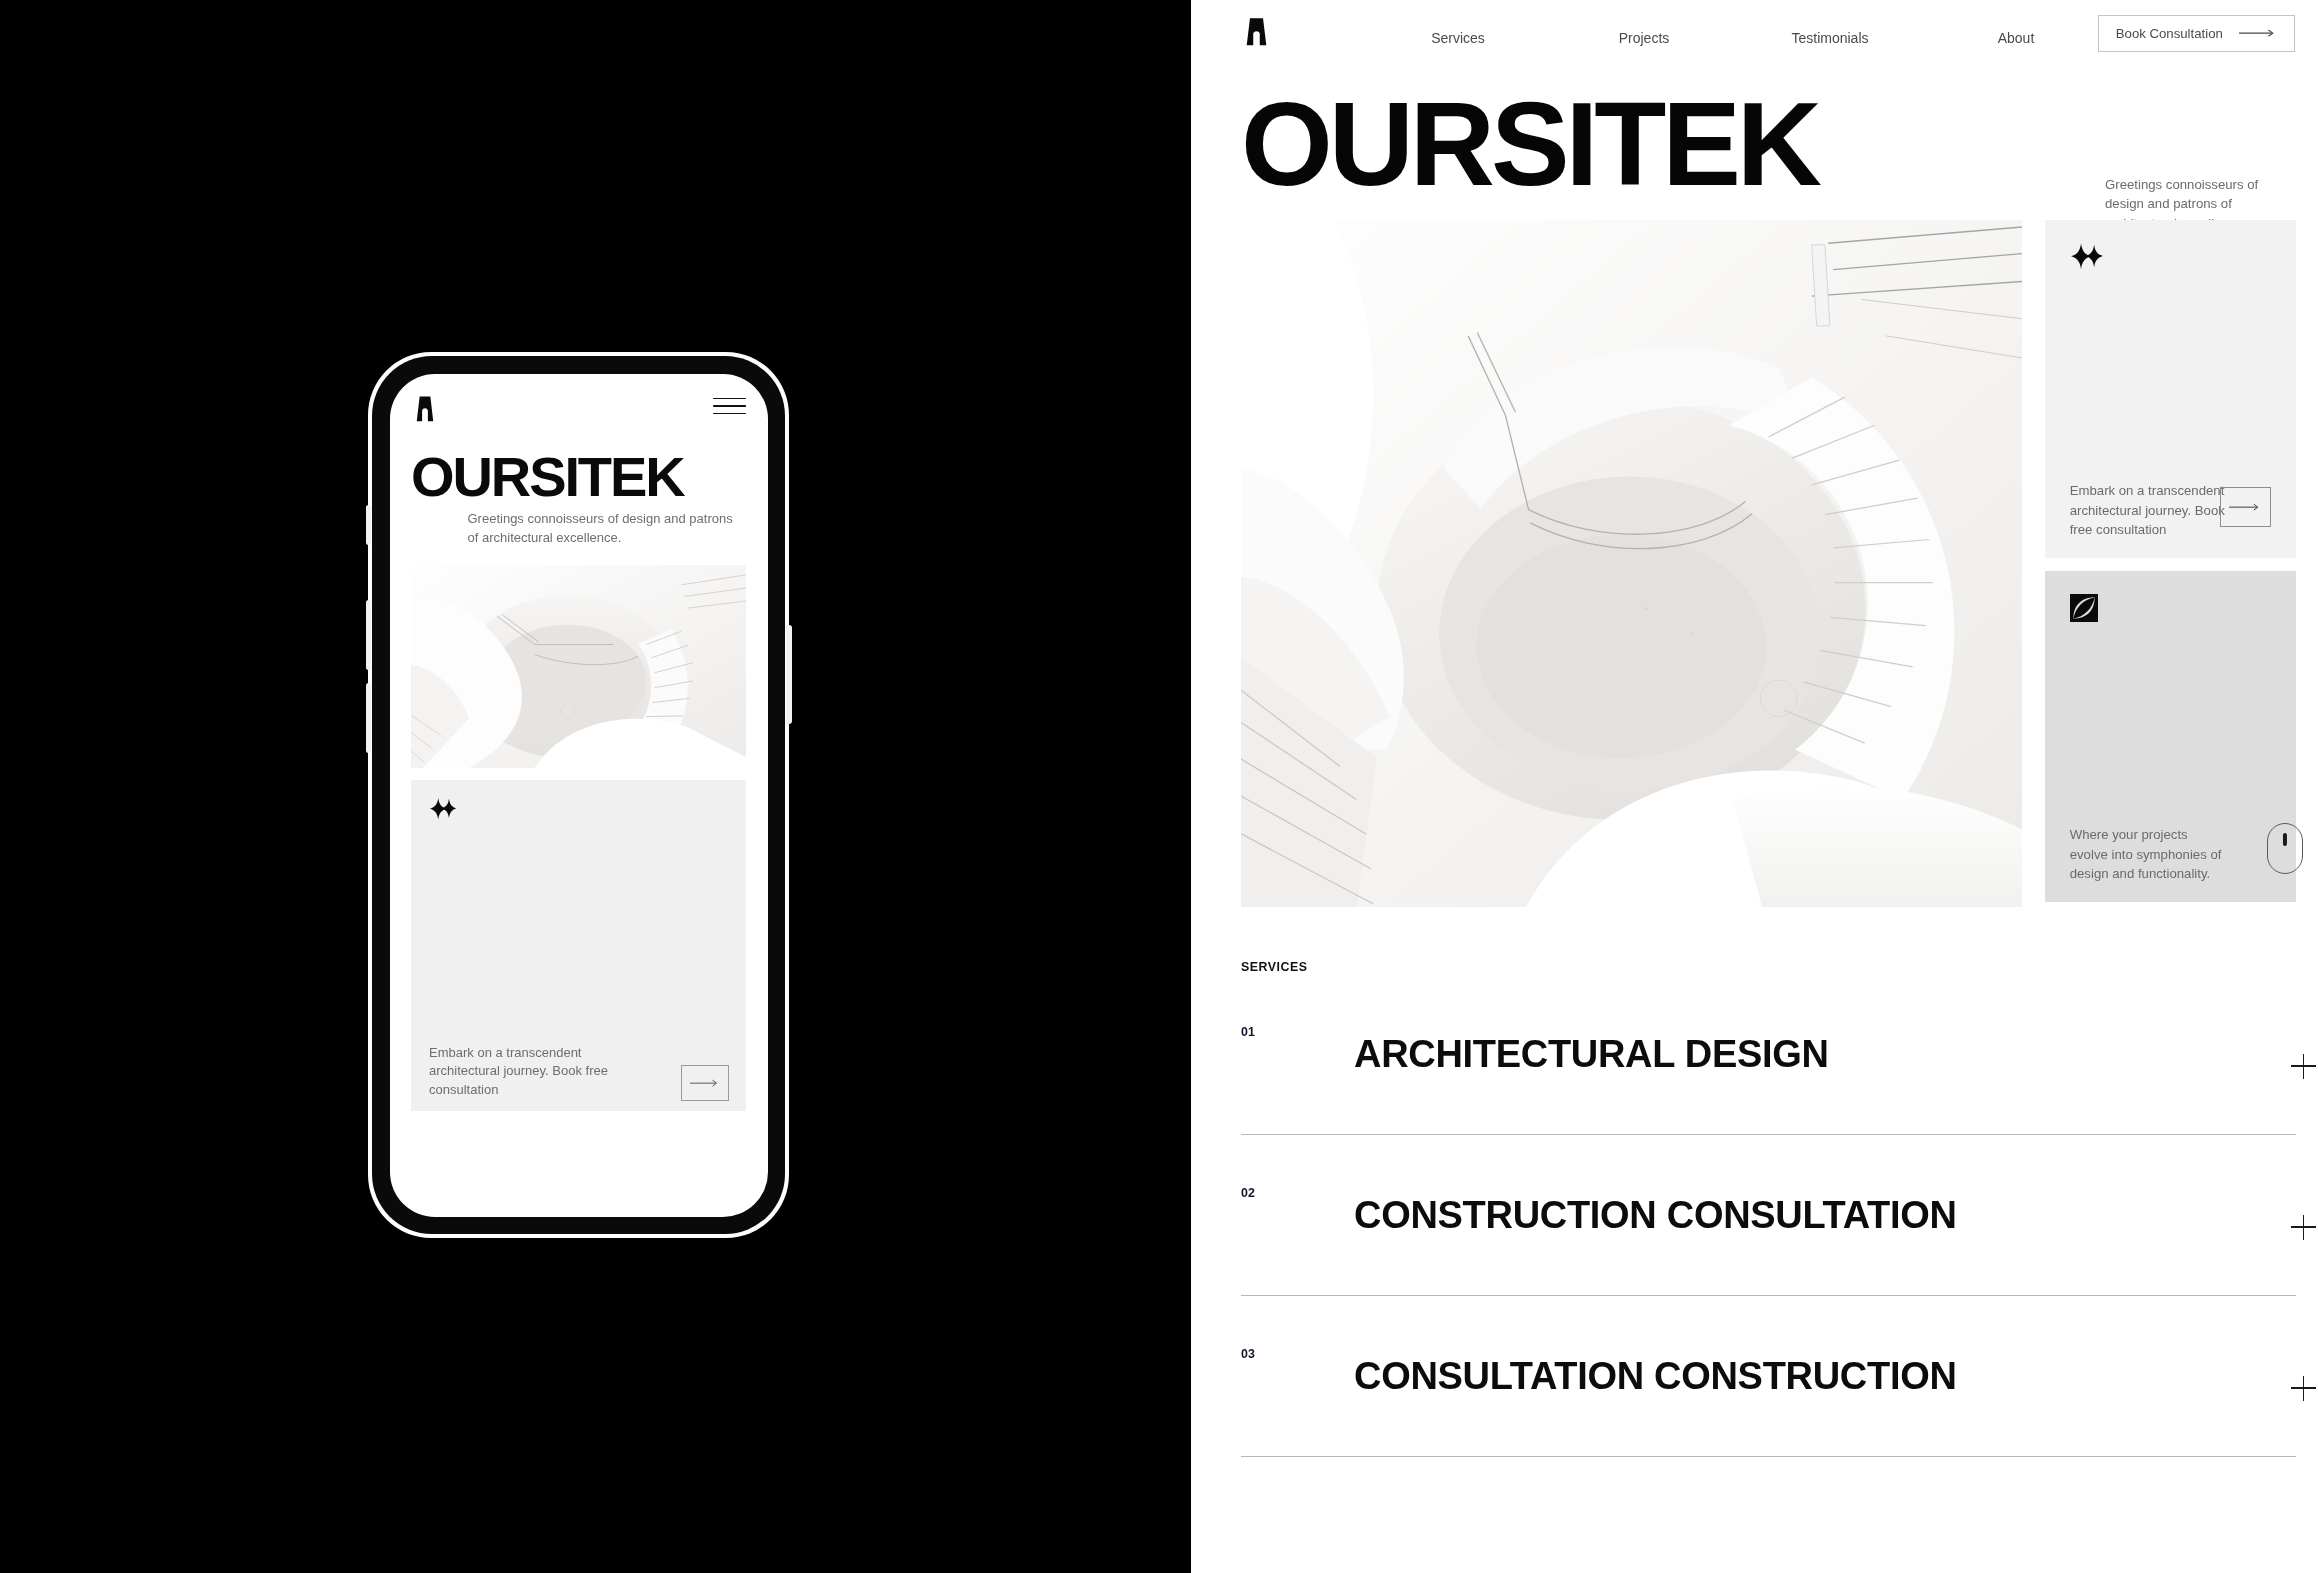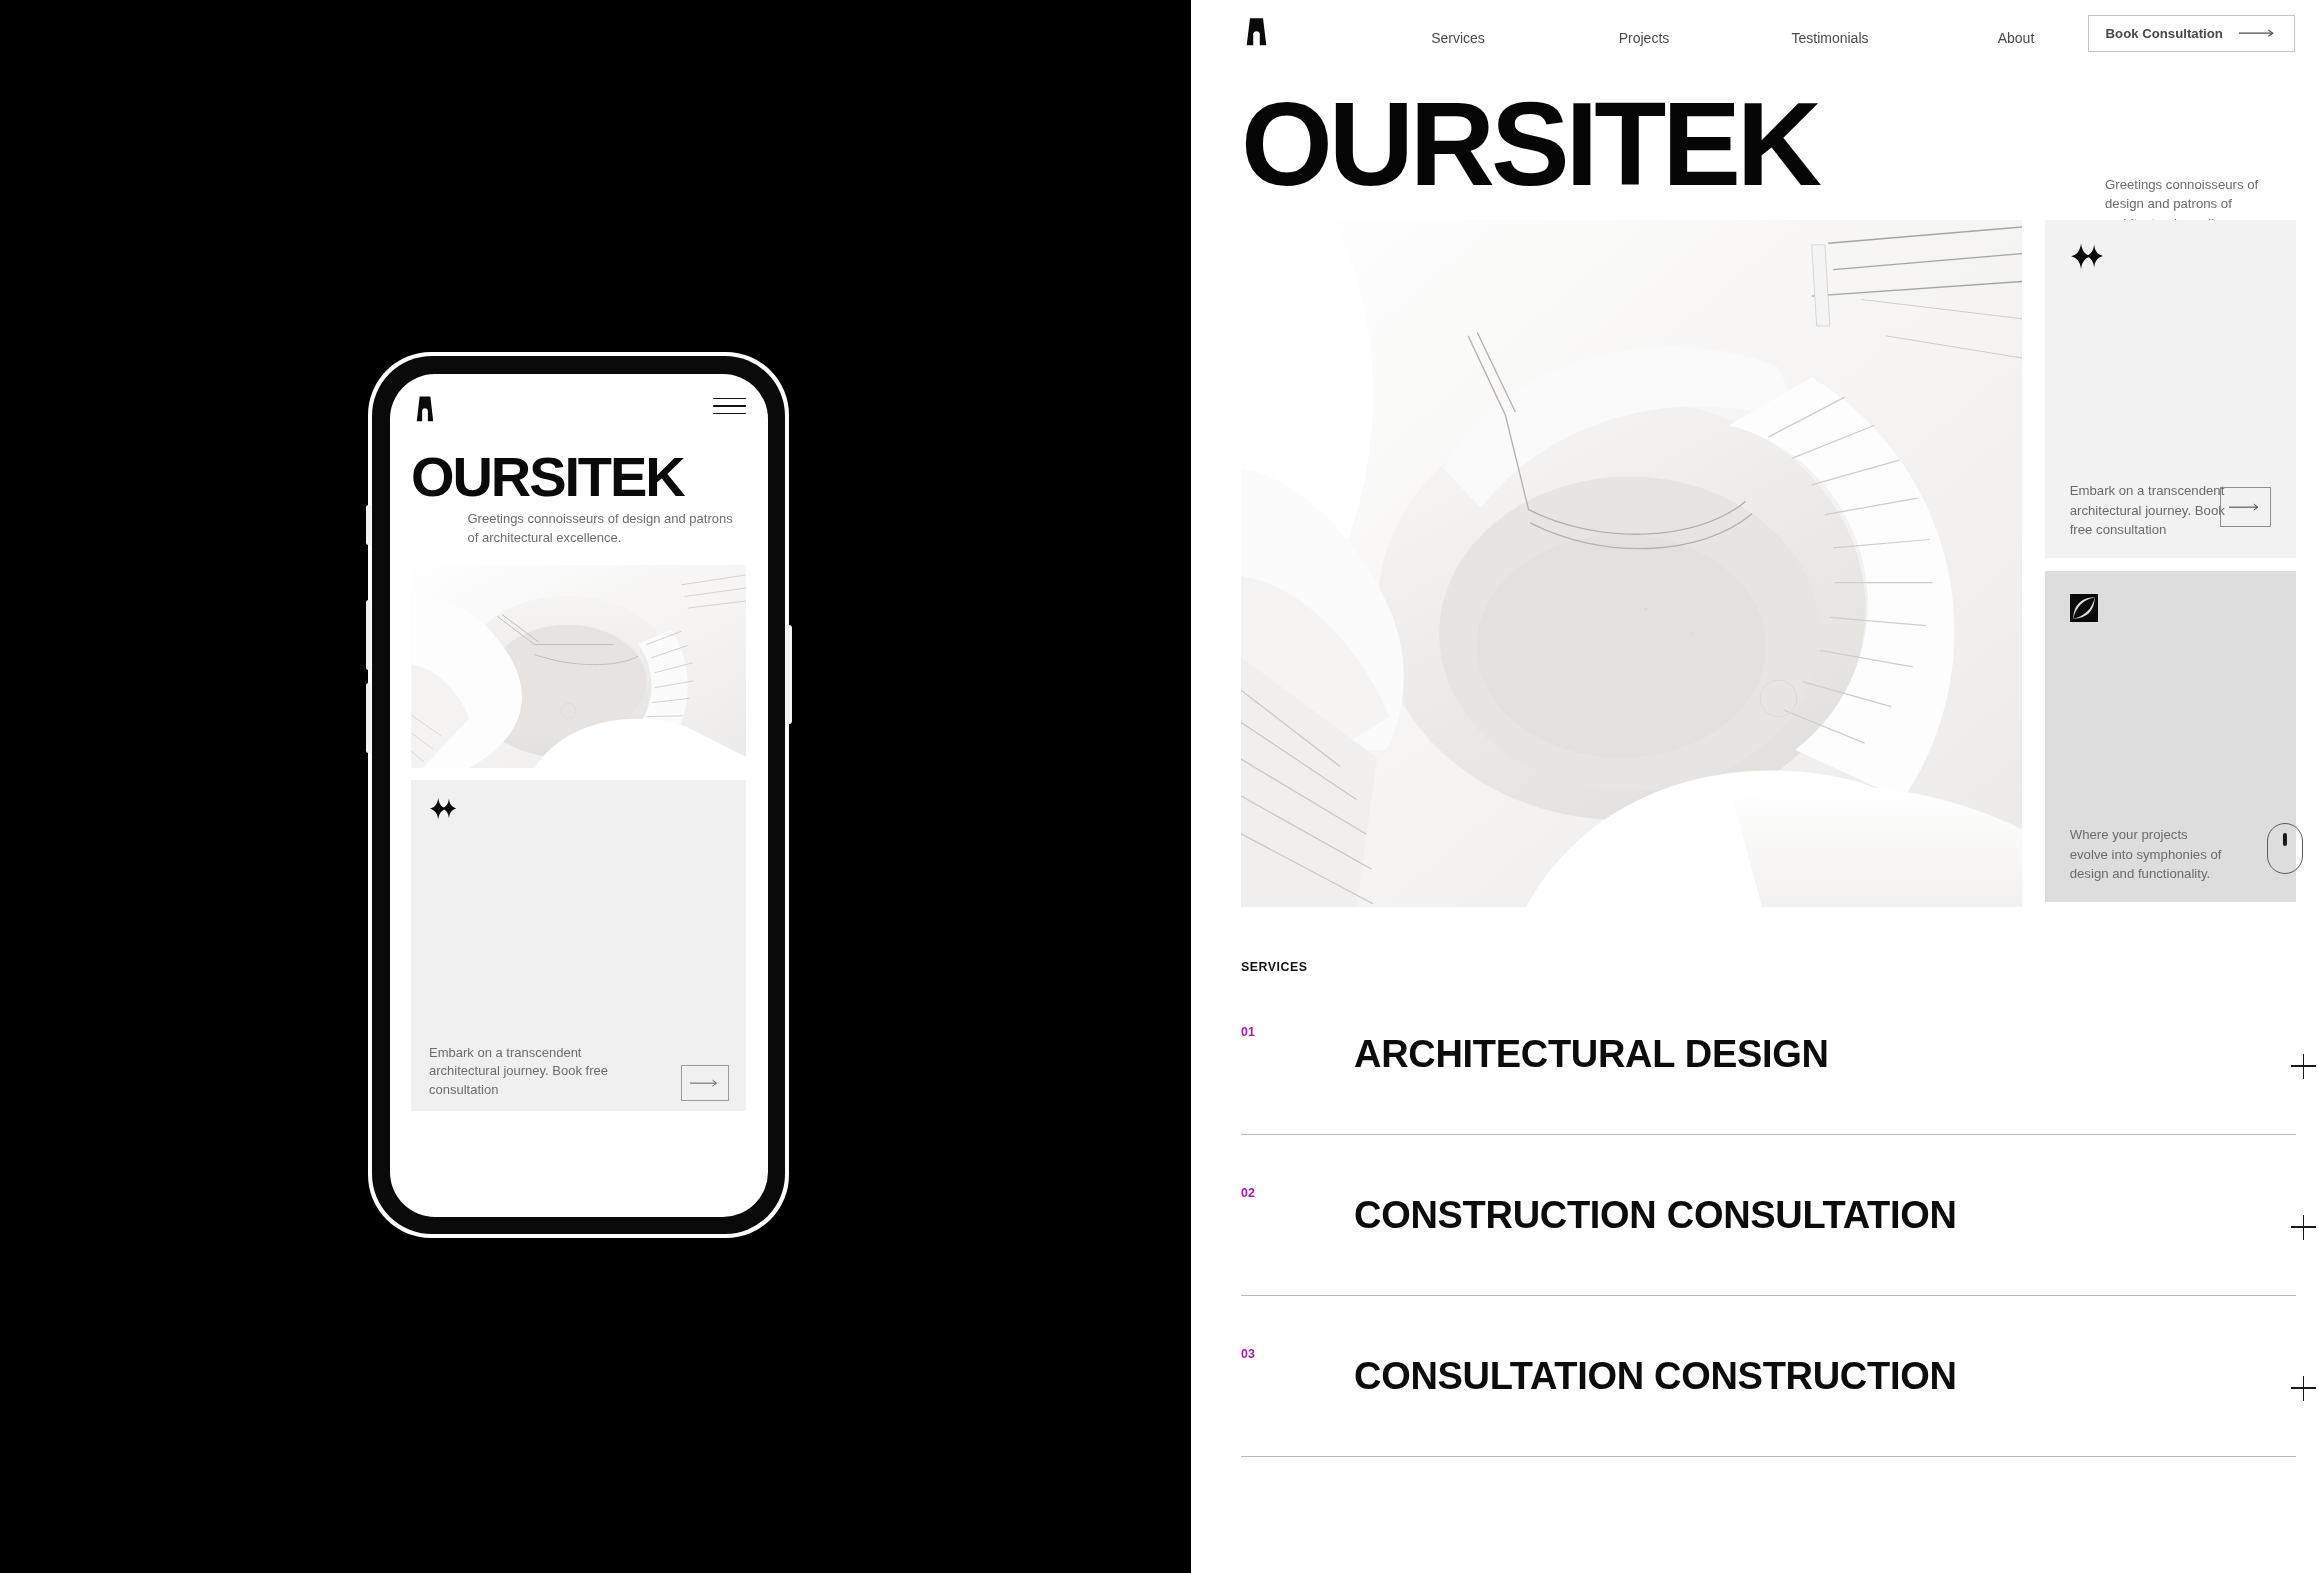--- a/index.html
+++ b/index.html
@@ -100,21 +100,21 @@
     display:flex; align-items:center; gap:0;
   }
   .nav-links a {
     font-size:14px; color:#4a4a4a; text-decoration:none; white-space:nowrap;
     display:block; width:186px; text-align:center;
   }
   .nav-cta {
     position:absolute; right:51px; top:15px;
     border:0.8px solid #c4c4c4; height:37px;
     display:flex; align-items:center; gap:16.6px;
-    padding:0 16.6px; background:#fff;font-weight:bold;
+    padding:0 16.6px; background:#fff;
   }
   .nav-cta span { font-size:13.2px; color:#4a4a4a; white-space:nowrap; }
   .arrow-long { display:block; }
 
   .hero {
     position:relative; padding:0 50px 0 50px;
   }
   .hero-title {
     font-size:118px; line-height:0.95; font-weight:700; letter-spacing:-4.1px;
     color:#060606; margin-top:11.6px; white-space:nowrap;
@@ -161,21 +161,21 @@
   .services-label {
     font-size:12.4px; font-weight:700; letter-spacing:0.5px; color:#111;
   }
   .svc-row {
     position:relative; height:161px; border-bottom:1.2px solid #b9b9b9;
     display:flex; align-items:center;
   }
   .svc-row:first-of-type { margin-top:28px; }
   .svc-num {
     position:absolute; left:0; top:51px;
-    font-size:12.4px; font-weight:700; color:#a21caf;
+    font-size:12.4px; font-weight:700; color:#0f172a;
   }
   .svc-name {
     position:absolute; left:113px; top:50%; transform:translateY(-50%);
     font-size:38px; font-weight:700; letter-spacing:-0.3px; color:#0c0c0c;
     white-space:nowrap;
   }
   .svc-plus {
     position:absolute; right:5px; top:50%; transform:translateY(-50%);
   }
   .plus { position:relative; width:25px; height:25px; }

